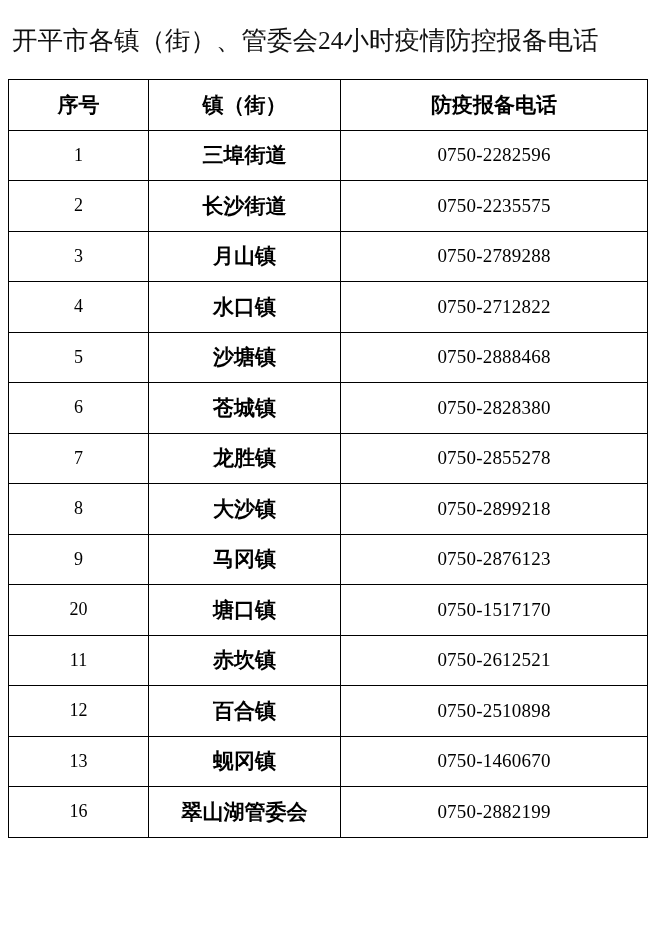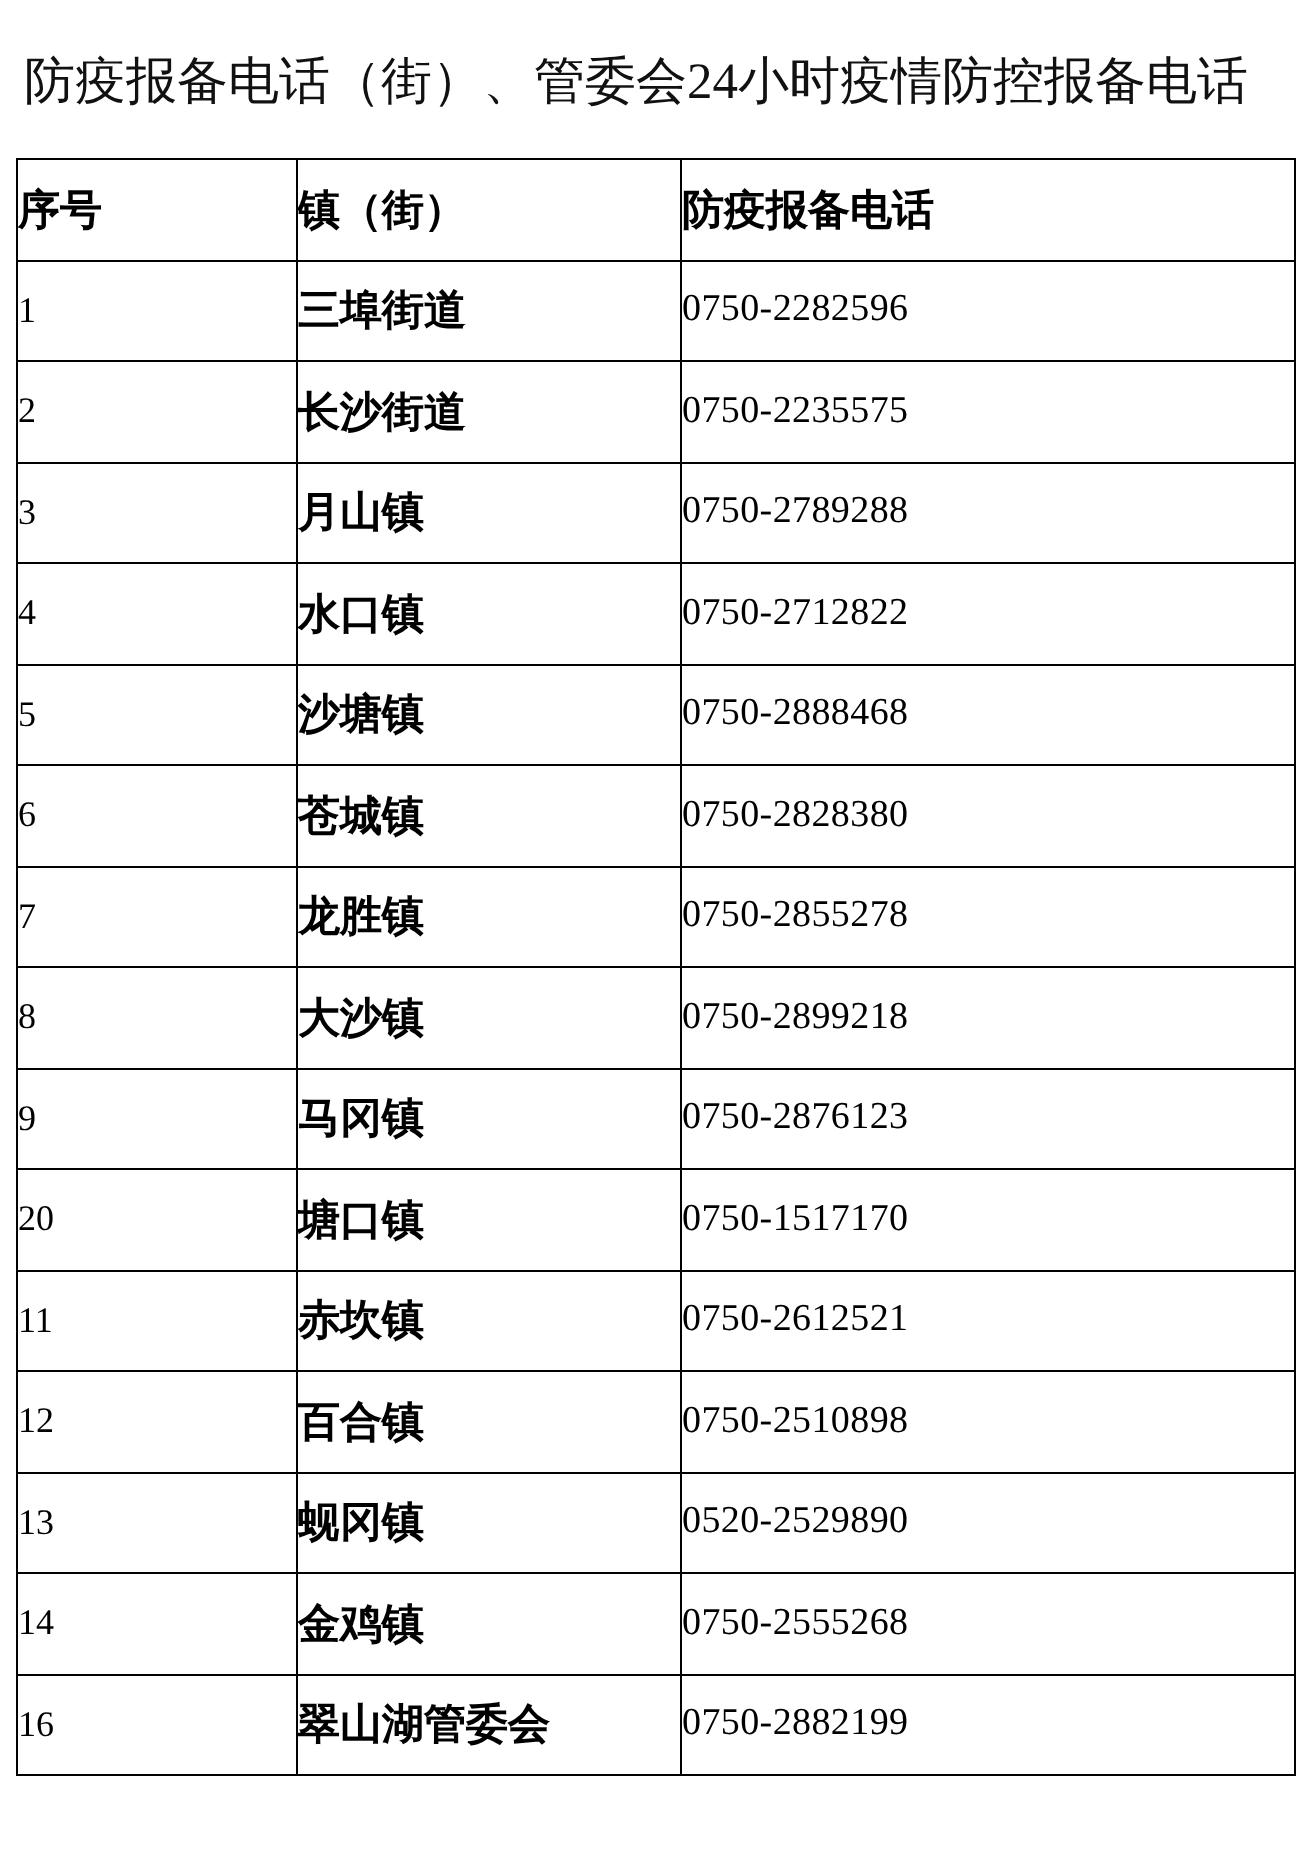--- a/index.html
+++ b/index.html
@@ -32,21 +32,21 @@
     color: #111;
   }
   table.phone-table {
     border-collapse: collapse;
     width: 639px;
     margin-top: 22px;
     table-layout: fixed;
   }
   table.phone-table td, table.phone-table th {
     border: 1px solid #000000;
-    text-align: left;
+    text-align: center;
     vertical-align: middle;
     font-family: "Liberation Serif", "DejaVu Serif", serif;
     padding: 0;
   }
   thead th {
     height: 50px;
     font-size: 21px;
     font-weight: bold;
   }
   tbody td {
@@ -68,21 +68,21 @@
   }
   col.c1 { width: 140px; }
   col.c2 { width: 192px; }
   col.c3 { width: 307px; }
 </style>
 </head>
 <body>
 
 <div class="page">
 
-  <div class="doc-title">防疫报备电话（街）、管委会24小时疫情防控报备电话</div>
+  <div class="doc-title">开平市各镇（街）、管委会24小时疫情防控报备电话</div>
 
   <table class="phone-table">
     <colgroup>
       <col class="c1">
       <col class="c2">
       <col class="c3">
     </colgroup>
     <thead>
       <tr>
         <th>序号</th>
@@ -147,26 +147,21 @@
         <td class="col-phone">0750-2612521</td>
       </tr>
       <tr>
         <td class="col-seq">12</td>
         <td class="col-town">百合镇</td>
         <td class="col-phone">0750-2510898</td>
       </tr>
       <tr>
         <td class="col-seq">13</td>
         <td class="col-town">蚬冈镇</td>
-        <td class="col-phone">0520-2529890</td>
-      </tr>
-      <tr>
-        <td class="col-seq">14</td>
-        <td class="col-town">金鸡镇</td>
-        <td class="col-phone">0750-2555268</td>
+        <td class="col-phone">0750-1460670</td>
       </tr>
       <tr>
         <td class="col-seq">16</td>
         <td class="col-town">翠山湖管委会</td>
         <td class="col-phone">0750-2882199</td>
       </tr>
     </tbody>
   </table>
 
 </div>

